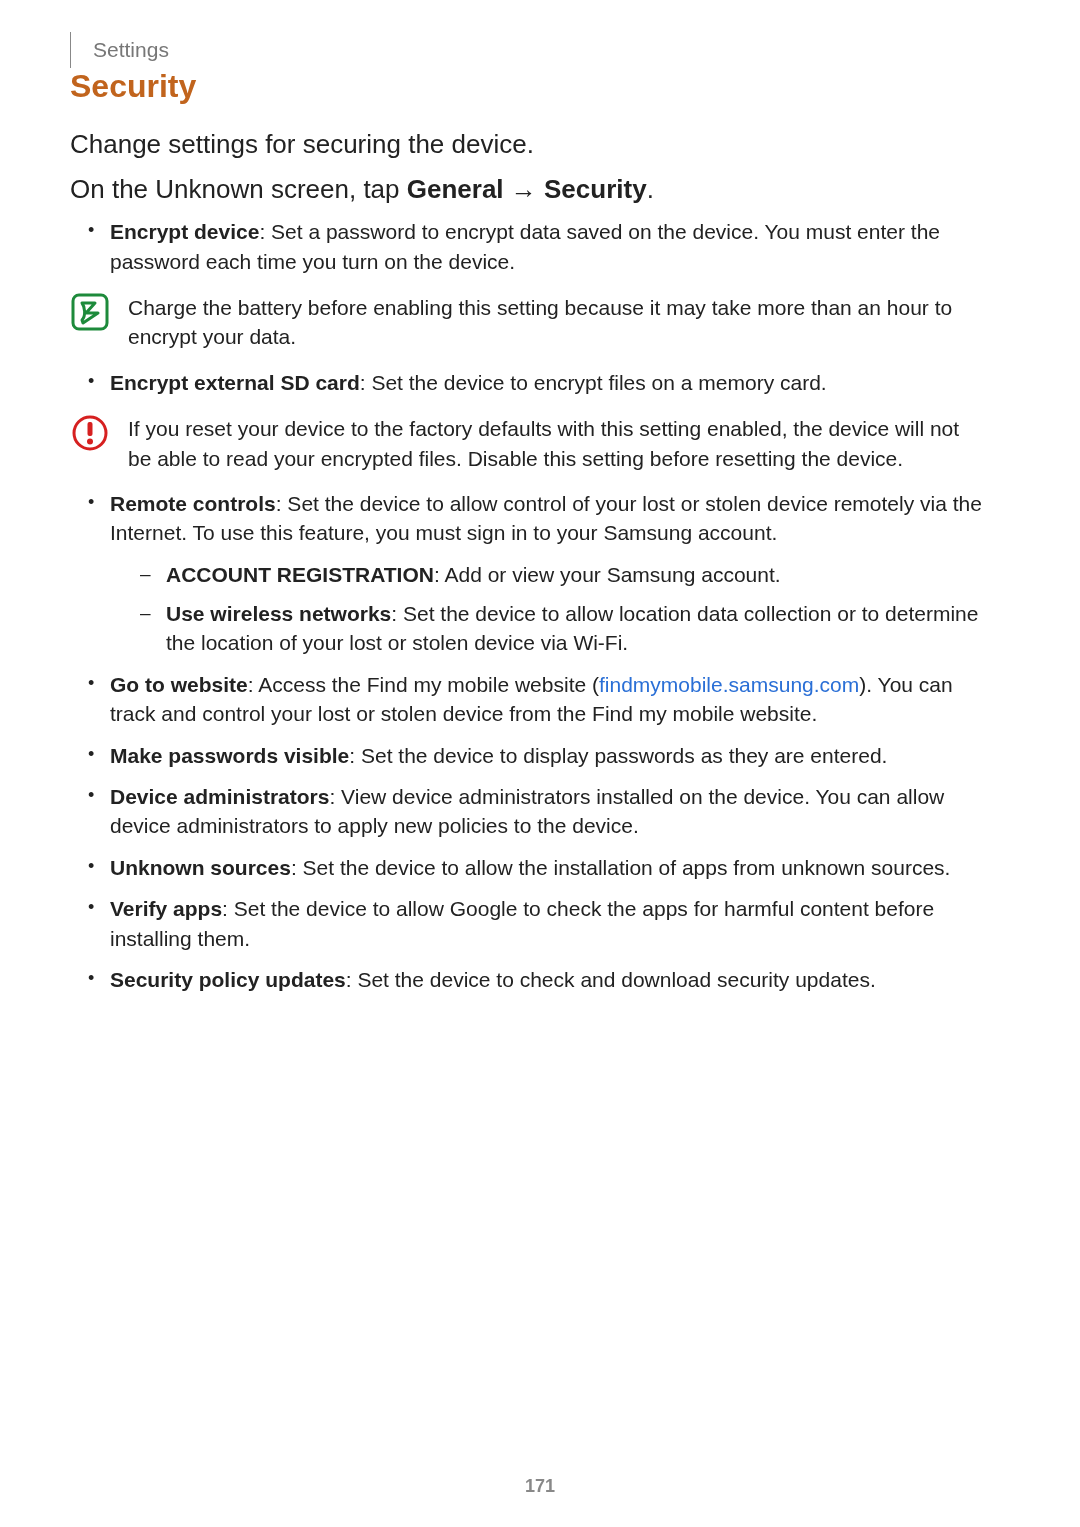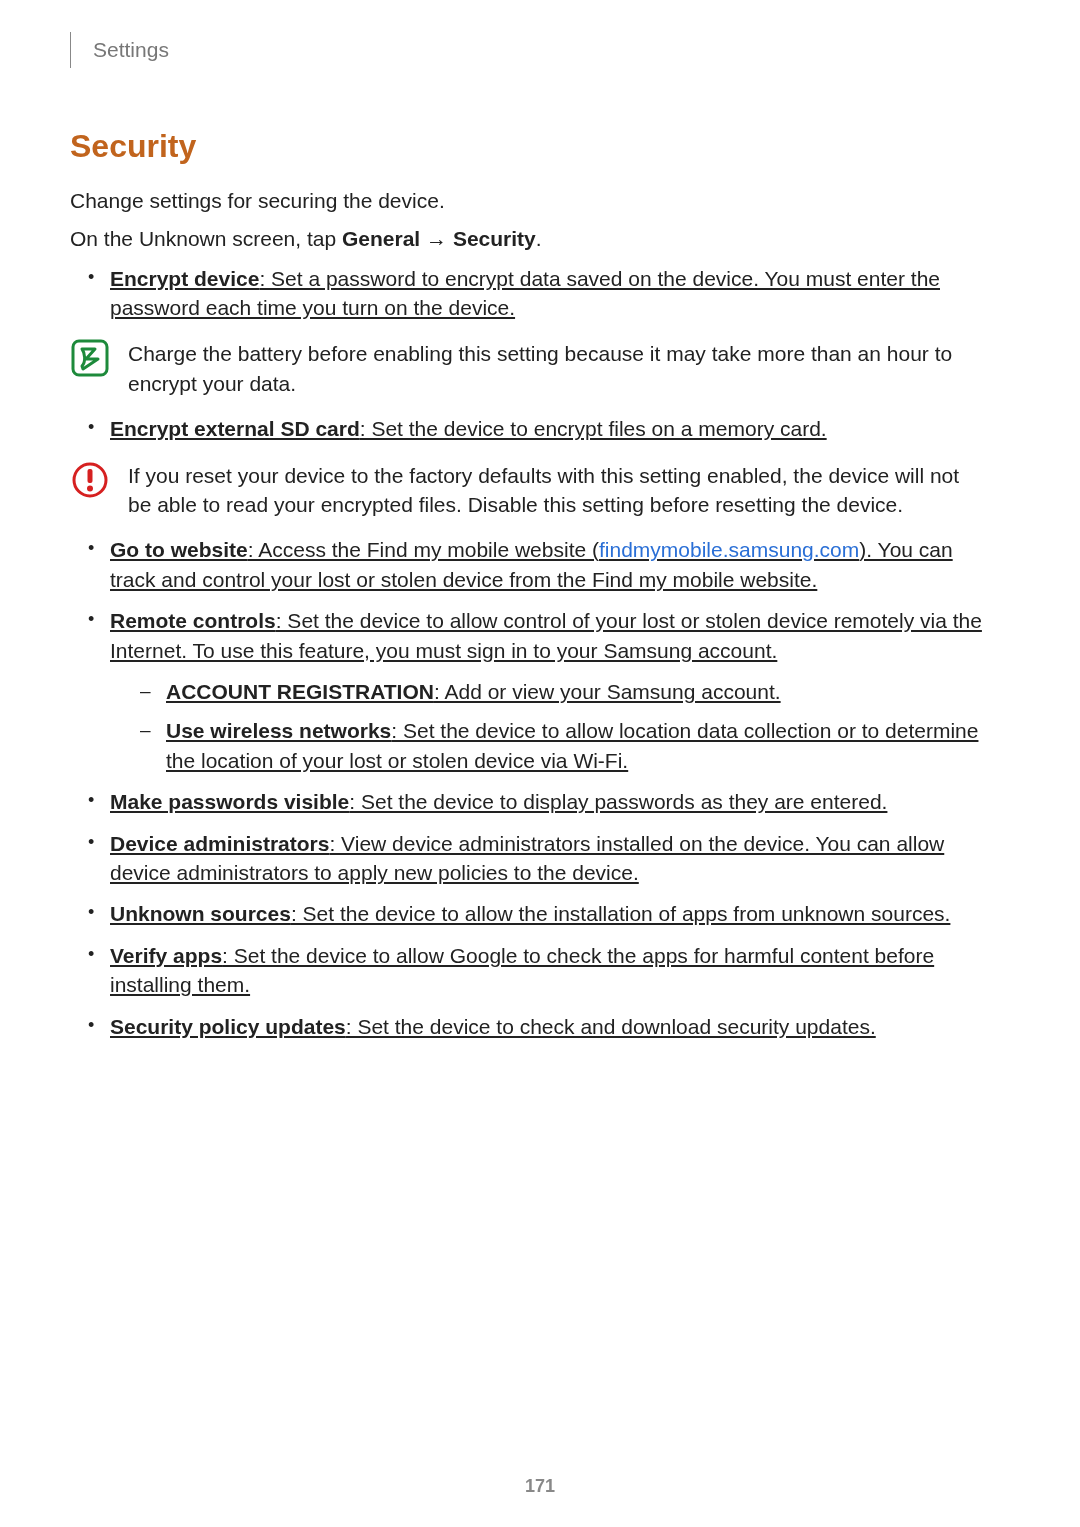--- a/index.html
+++ b/index.html
@@ -15,50 +15,48 @@
     box-sizing: border-box;
     padding: 32px 95px 30px 70px;
     position: relative;
   }
   .header-rule {
     border-left: 1px solid #888;
     padding-left: 22px;
     height: 36px;
     display: flex;
     align-items: center;
-    margin-bottom: 60px;
   }
   .header-text {
     font-size: 21px;
     color: #777;
   }
   h1.section-title {
     font-size: 32px;
     font-weight: 700;
     color: #c1641d; 
     margin: 0 0 22px 0;
   }
   p.body {
-    font-size: 21px;
+    font-size: 26px;
     line-height: 1.35;
     margin: 0 0 10px 0;
   }
   .bold { font-weight: 700; }
   ul.dot {
     list-style: none;
     padding: 0;
     margin: 10px 0 0 0;
   }
   ul.dot > li {
     position: relative;
     padding-left: 40px;
     margin: 10px 0 12px 0;
     font-size: 21px;
     line-height: 1.4;
-    text-decoration: underline;
   }
   ul.dot > li::before {
     content: "•";
     position: absolute;
     left: 18px;
     top: 0;
     font-size: 18px;
     line-height: 1.5;
     color: #222;
   }
@@ -157,32 +155,32 @@
         <circle cx="19" cy="19" r="16" fill="none" stroke="#d62020" stroke-width="3"></circle>
         <rect x="16.5" y="8" width="5" height="14" rx="2" fill="#d62020"></rect>
         <circle cx="19" cy="27.5" r="3" fill="#d62020"></circle>
       </svg>
     </div>
     <div class="note-text">If you reset your device to the factory defaults with this setting enabled, the device will not be able to read your encrypted files. Disable this setting before resetting the device.</div>
   </div>
 
   <ul class="dot">
     <li>
-      <span class="bold">Go to website</span><span>: Access the Find my mobile website (</span><span class="link">findmymobile.samsung.com</span><span>). You can track and control your lost or stolen device from the Find my mobile website.</span>
-    </li>
-    <li>
       <span class="bold">Remote controls</span><span>: Set the device to allow control of your lost or stolen device remotely via the Internet. To use this feature, you must sign in to your Samsung account.</span>
       <ul class="dash">
         <li>
           <span class="bold">ACCOUNT REGISTRATION</span><span>: Add or view your Samsung account.</span>
         </li>
         <li>
           <span class="bold">Use wireless networks</span><span>: Set the device to allow location data collection or to determine the location of your lost or stolen device via Wi-Fi.</span>
         </li>
       </ul>
+    </li>
+    <li>
+      <span class="bold">Go to website</span><span>: Access the Find my mobile website (</span><span class="link">findmymobile.samsung.com</span><span>). You can track and control your lost or stolen device from the Find my mobile website.</span>
     </li>
     <li>
       <span class="bold">Make passwords visible</span><span>: Set the device to display passwords as they are entered.</span>
     </li>
     <li>
       <span class="bold">Device administrators</span><span>: View device administrators installed on the device. You can allow device administrators to apply new policies to the device.</span>
     </li>
     <li>
       <span class="bold">Unknown sources</span><span>: Set the device to allow the installation of apps from unknown sources.</span>
     </li>

